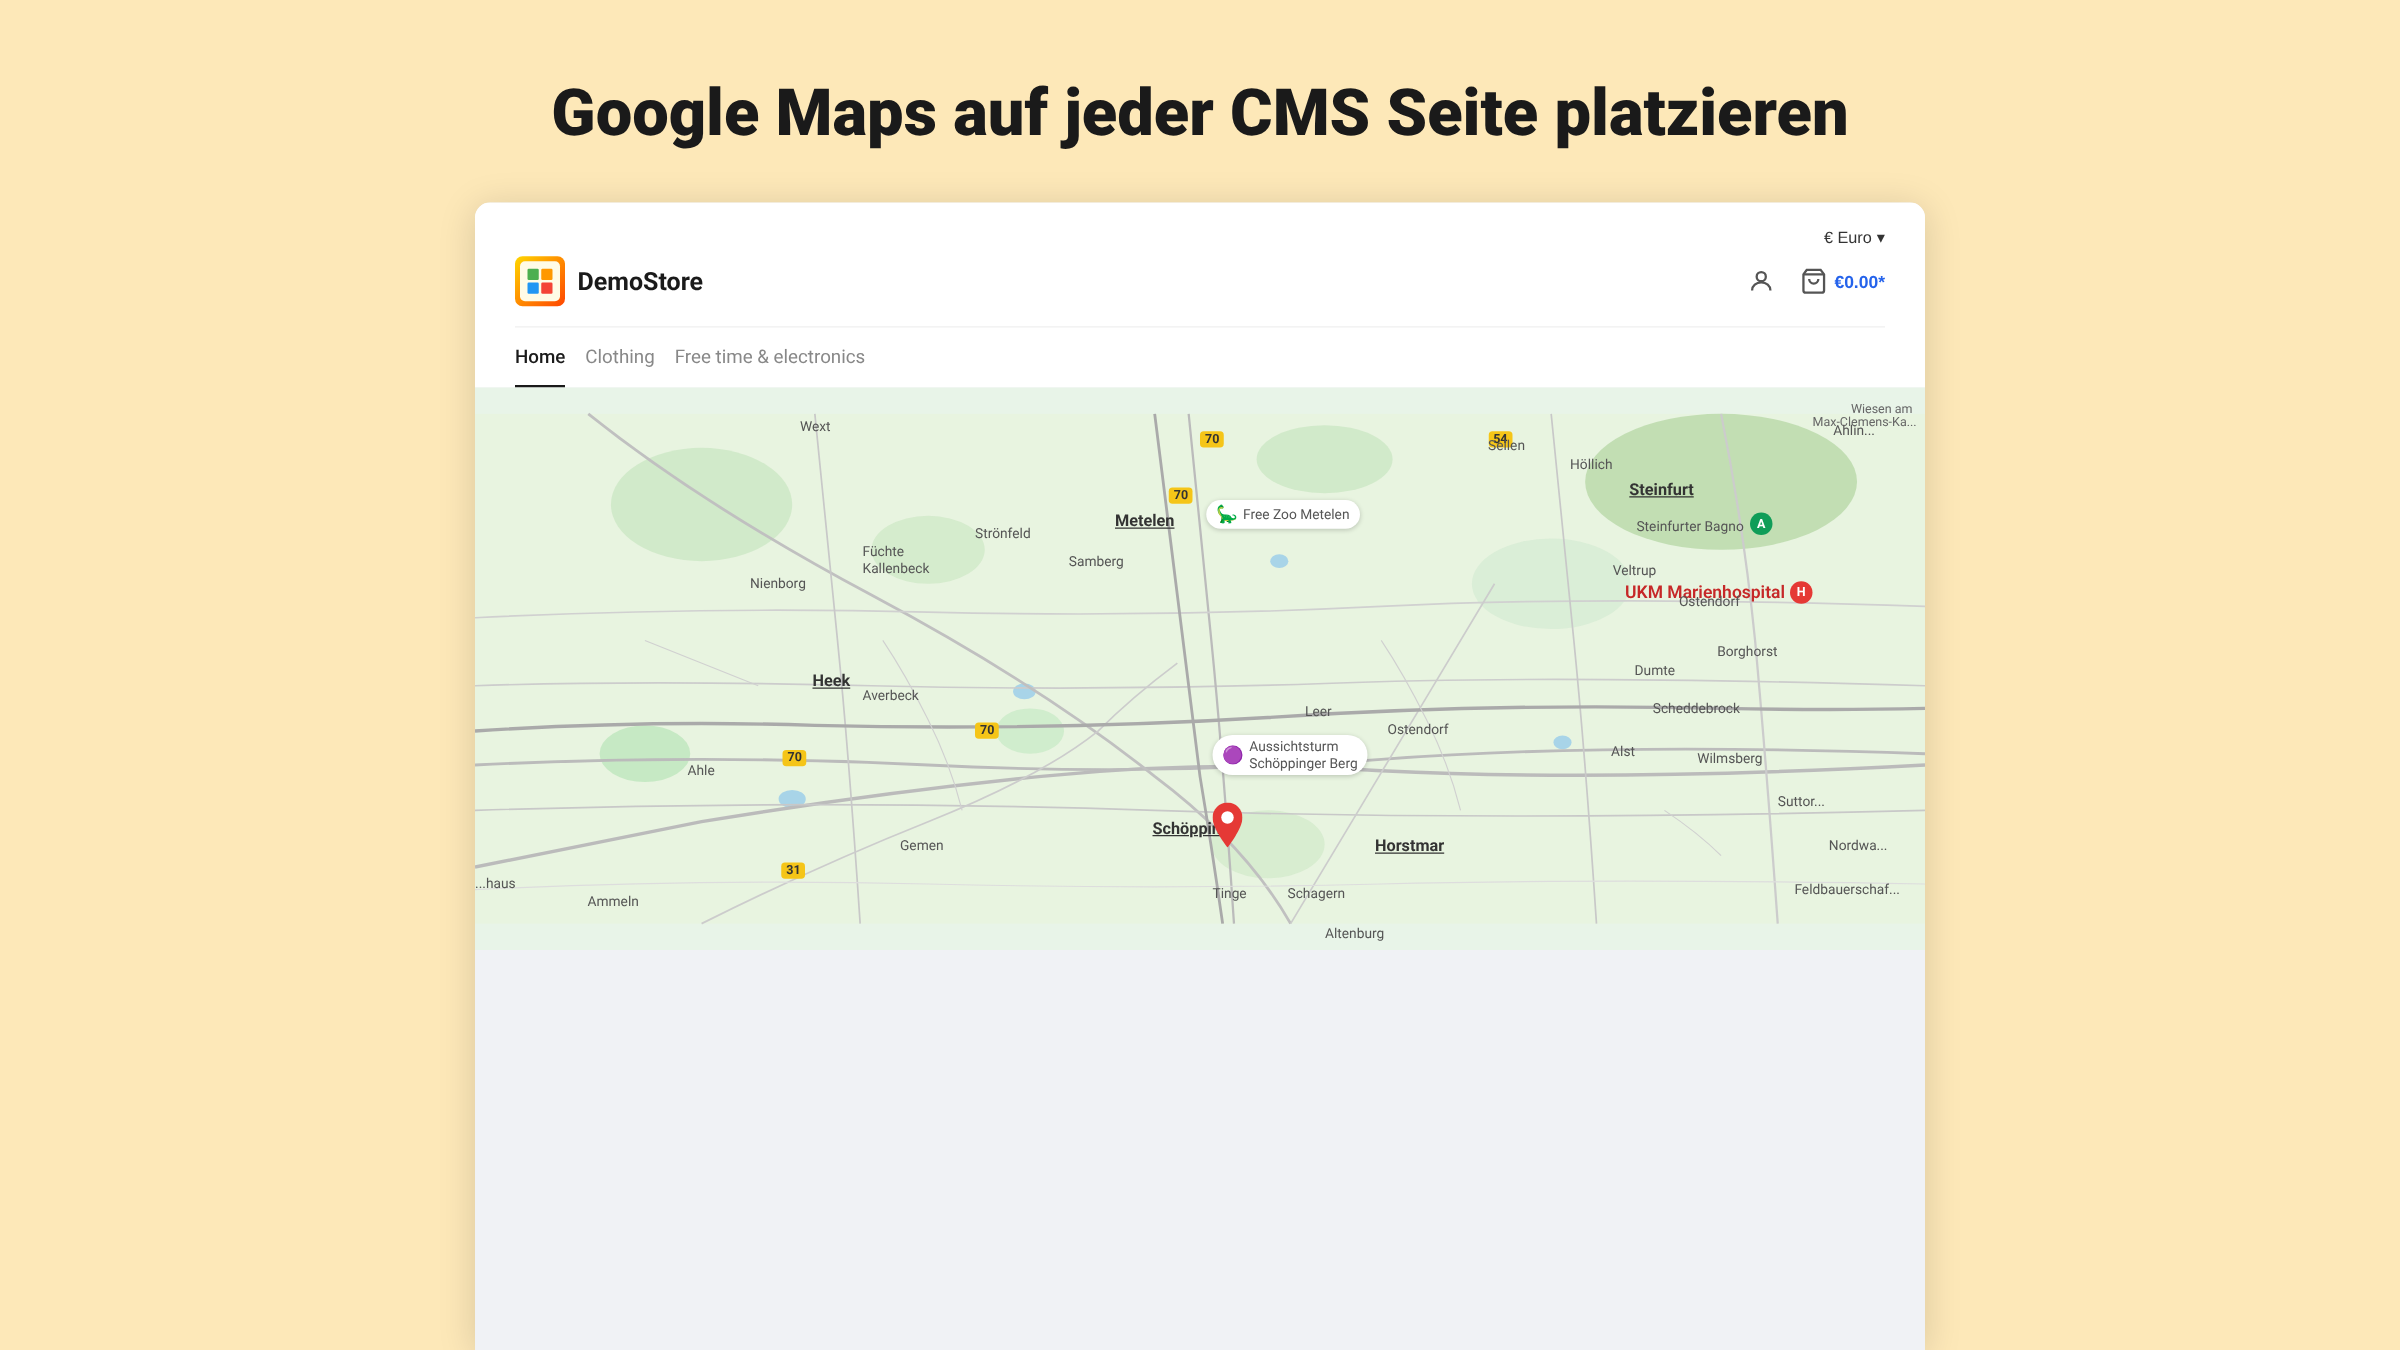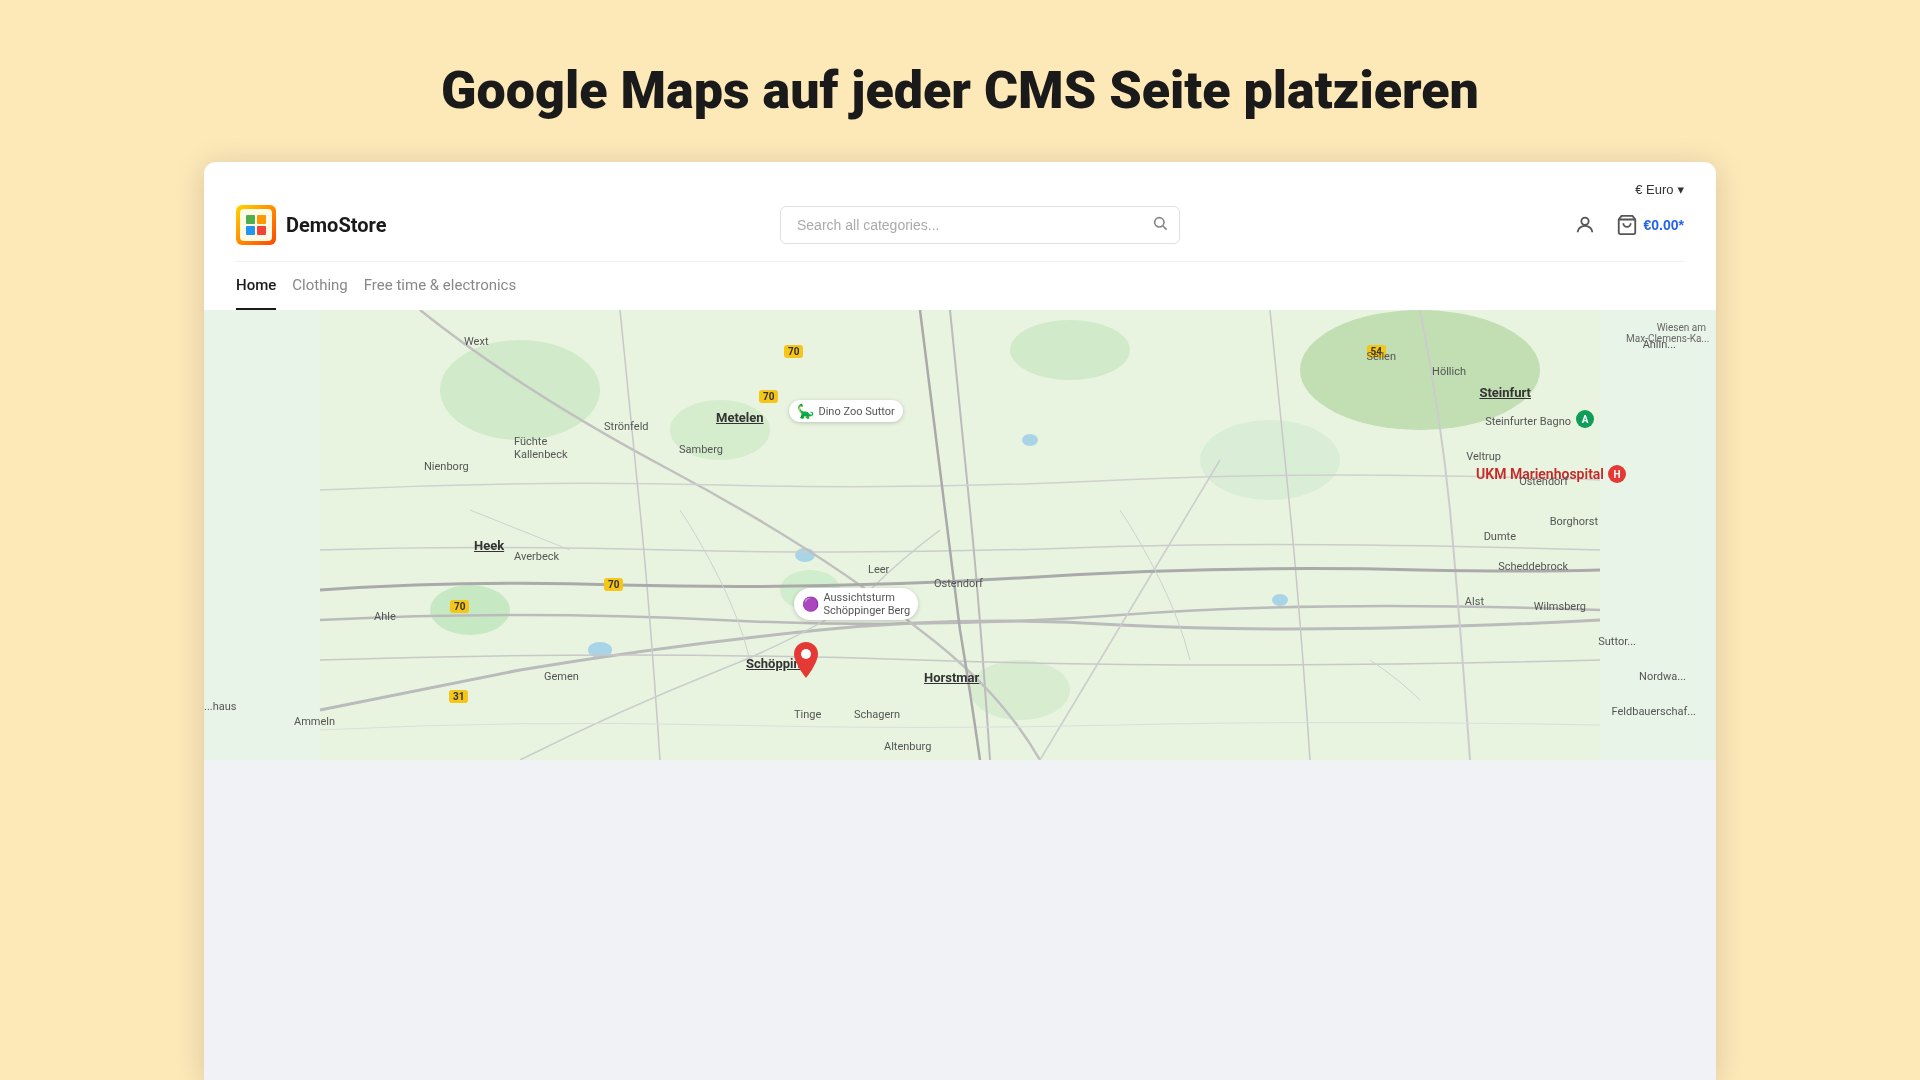--- a/index.html
+++ b/index.html
@@ -17,21 +17,21 @@
       font-weight: 900;
       color: #1a1a1a;
       text-align: center;
       padding: 60px 40px 40px;
       line-height: 1.2;
     }
 
     .browser-window {
       background: #f0f2f5;
       border-radius: 12px 12px 0 0;
-      width: 1512px;
+      width: 1160px;
       max-width: 95vw;
       box-shadow: 0 4px 30px rgba(0,0,0,0.15);
       overflow: hidden;
       flex: 1;
     }
 
     .header-top {
       display: flex;
       align-items: center;
       justify-content: space-between;
@@ -249,29 +249,20 @@
               <rect x="2" y="13" width="9" height="9" rx="1" fill="#2196F3"></rect>
               <rect x="13" y="13" width="9" height="9" rx="1" fill="#F44336"></rect>
             </svg>
           </div>
         </div>
         <span class="logo-text">
           <span>Demo</span><span style="font-weight:700;">Store</span>
         </span>
       </div>
 
-      <div class="search-bar">
-        <input type="text" placeholder="Search all categories..." style="">
-        <button class="search-icon-btn">
-          <svg width="16" height="16" viewBox="0 0 24 24" fill="none" stroke="#888" stroke-width="2.5">
-            <circle cx="11" cy="11" r="7"></circle>
-            <line x1="16.5" y1="16.5" x2="22" y2="22"></line>
-          </svg>
-        </button>
-      </div>
 
       <div class="header-actions">
         <button class="user-icon-btn">
           <svg width="22" height="22" viewBox="0 0 24 24" fill="none" stroke="#555" stroke-width="2">
             <circle cx="12" cy="8" r="4"></circle>
             <path d="M4 20c0-4 3.6-7 8-7s8 3 8 7"></path>
           </svg>
         </button>
         <button class="cart-btn">
           <svg width="22" height="22" viewBox="0 0 24 24" fill="none" stroke="#555" stroke-width="2">
@@ -373,21 +364,21 @@
 
       <div style="position:absolute; top:155px; right:90px; display:flex; align-items:center; gap:4px;">
         <span class="map-label" style="position:static; color:#c62828; font-size:14px; font-weight:600;">UKM Marienhospital</span>
         <div style="width:18px; height:18px; border-radius:50%; background:#e53935; display:flex; align-items:center; justify-content:center; flex-shrink:0;">
           <span style="color:white; font-size:10px; font-weight:bold;">H</span>
         </div>
       </div>
 
       <div style="position:absolute; top:90px; left:585px; display:flex; align-items:center; gap:4px; background:white; padding:3px 8px; border-radius:16px; box-shadow:0 1px 4px rgba(0,0,0,0.2);">
         <span style="font-size:14px;">🦕</span>
-        <span class="map-label" style="position:static; font-size:11px;">Dino Zoo Suttor</span>
+        <span class="map-label" style="position:static; font-size:11px;">Free Zoo Metelen</span>
       </div>
 
       <div class="map-label map-label-bold" style="top:228px; left:270px;">Heek</div>
 
       <div class="map-label" style="top:205px; right:118px;">Borghorst</div>
 
       <div class="map-label" style="top:220px; right:200px;">Dumte</div>
 
       <div class="map-label" style="top:250px; right:148px;">Scheddebrock</div>
 

